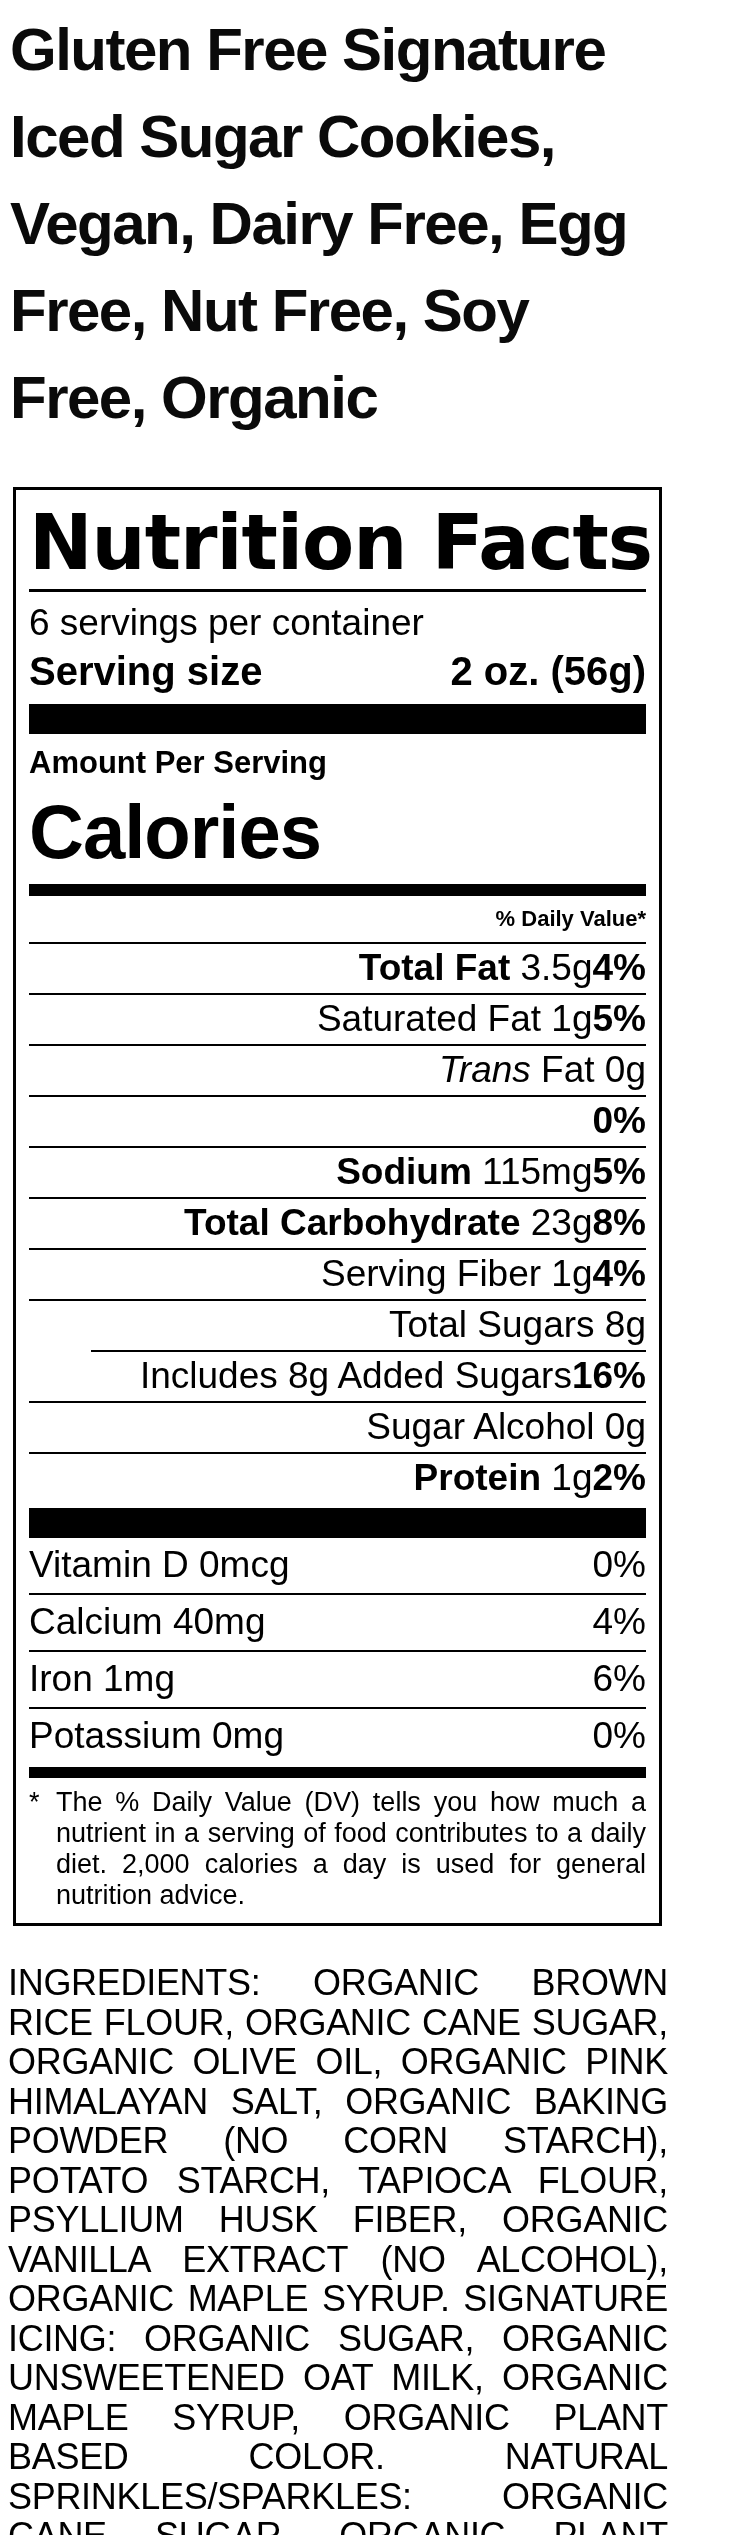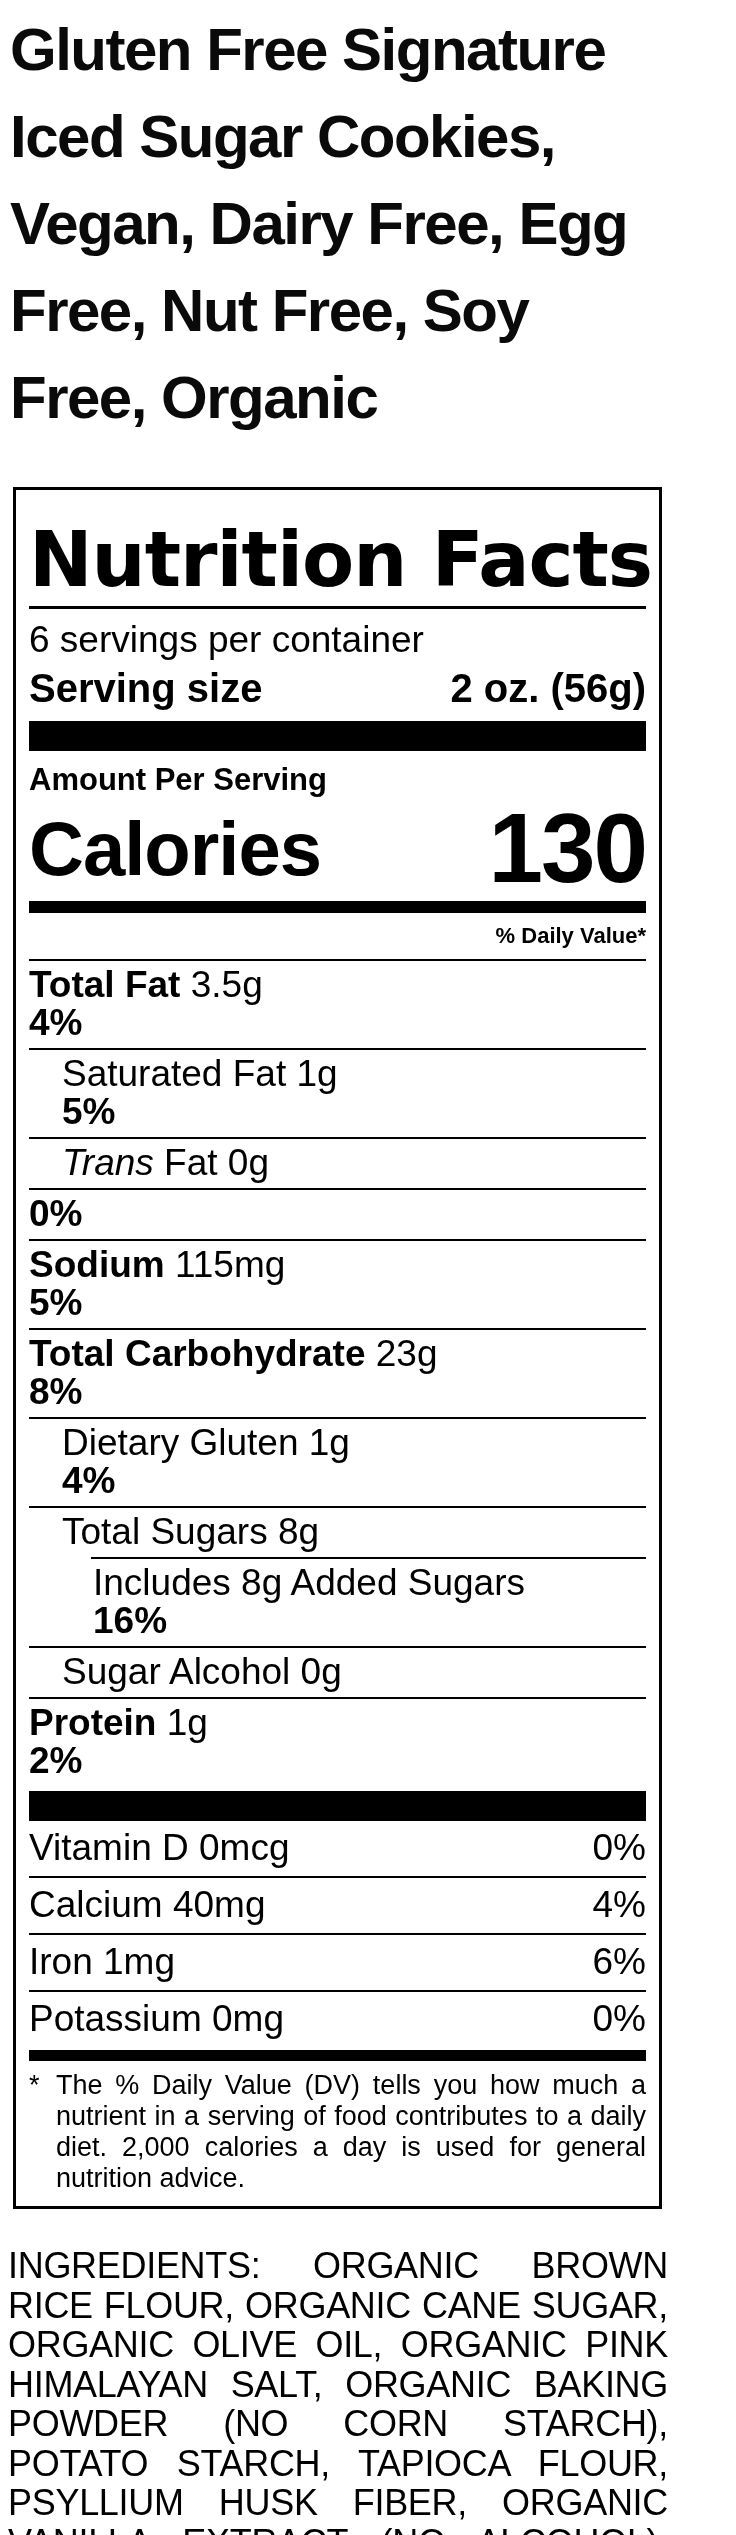--- a/index.html
+++ b/index.html
@@ -11,21 +11,21 @@
   
   .title {
     margin:6px 30px 0 10px;
     font-size:60px; line-height:87px; font-weight:700; letter-spacing:-1.5px;
     color:#0a0a0a;
   }
   
   .nf-box {
     margin:46px 14px 0 13px;
     border:3px solid #000;
-    padding:26px 13px 12px 13px;
+    padding:9px 13px 12px 13px;
     background:#fff;
   }
   .nf-title {
     font-family:"DejaVu Sans", sans-serif;
     font-weight:700; font-size:76px; line-height:88px; letter-spacing:-1px;
     white-space:nowrap;
   }
   .rule-heavy { border-top:3px solid #000; margin-top:2px; }
   .hr { border-top:2px solid #000; height:0; }
   .hr-indent { margin-left:62px; }
@@ -41,22 +41,22 @@
   .bar-med2   { height:11px; margin:3px 0 9px 0; }
   .amount-label { font-weight:700; font-size:31px; line-height:42px; }
   .calories-row {
     display:flex; justify-content:space-between; align-items:center;
     height:94px;
   }
   .calories-label { font-weight:700; font-size:76px; letter-spacing:-1px; }
   .calories-value { font-weight:700; font-size:98px; letter-spacing:-2px; }
   .dv-header { text-align:right; font-weight:700; font-size:22px; line-height:46px; }
   .row {
-    display:flex; justify-content:space-between; align-items:baseline;
-    font-size:37px; line-height:38px; padding:5px 0 6px 0;flex-direction:column;
+    display:flex; justify-content:flex-end; align-items:baseline;
+    font-size:37px; line-height:38px; padding:5px 0 6px 0;
   }
   .row .amt { font-weight:400; }
   .b { font-weight:700; }
   .i { font-style:italic; }
   .indent1 { padding-left:33px; }
   .indent2 { padding-left:64px; }
   .vit-row {
     display:flex; justify-content:space-between; align-items:baseline;
     font-size:37px; line-height:38px; padding:8px 0 9px 0;
   }
@@ -88,21 +88,20 @@
       <span>Serving size</span>
       <span>2 oz. (56g)</span>
     </div>
 
     <div class="bar bar-thick"></div>
 
     <div class="amount-label">Amount Per Serving</div>
 
     <div class="calories-row">
       <span class="calories-label">Calories</span>
-      <span class="calories-value">130</span>
     </div>
 
     <div class="bar bar-med"></div>
 
     <div class="dv-header">% Daily Value*</div>
 
     <div>
         <div class="hr"></div>
         <div class="row">
           <span><span class="b">Total Fat</span><span class="amt">&nbsp;3.5g</span></span>
@@ -126,21 +125,21 @@
           <span><span class="b">Sodium</span><span class="amt">&nbsp;115mg</span></span>
           <span class="b">5%</span>
         </div>
         <div class="hr"></div>
         <div class="row">
           <span><span class="b">Total Carbohydrate</span><span class="amt">&nbsp;23g</span></span>
           <span class="b">8%</span>
         </div>
         <div class="hr"></div>
         <div class="row indent1">
-          <span><span class="">Dietary Gluten</span><span class="amt">&nbsp;1g</span></span>
+          <span><span class="">Serving Fiber</span><span class="amt">&nbsp;1g</span></span>
           <span class="b">4%</span>
         </div>
         <div class="hr"></div>
         <div class="row indent1">
           <span><span class="">Total Sugars</span><span class="amt">&nbsp;8g</span></span>
         </div>
         <div class="hr hr-indent"></div>
         <div class="row indent2">
           <span><span class="">Includes 8g Added Sugars</span></span>
           <span class="b">16%</span>

